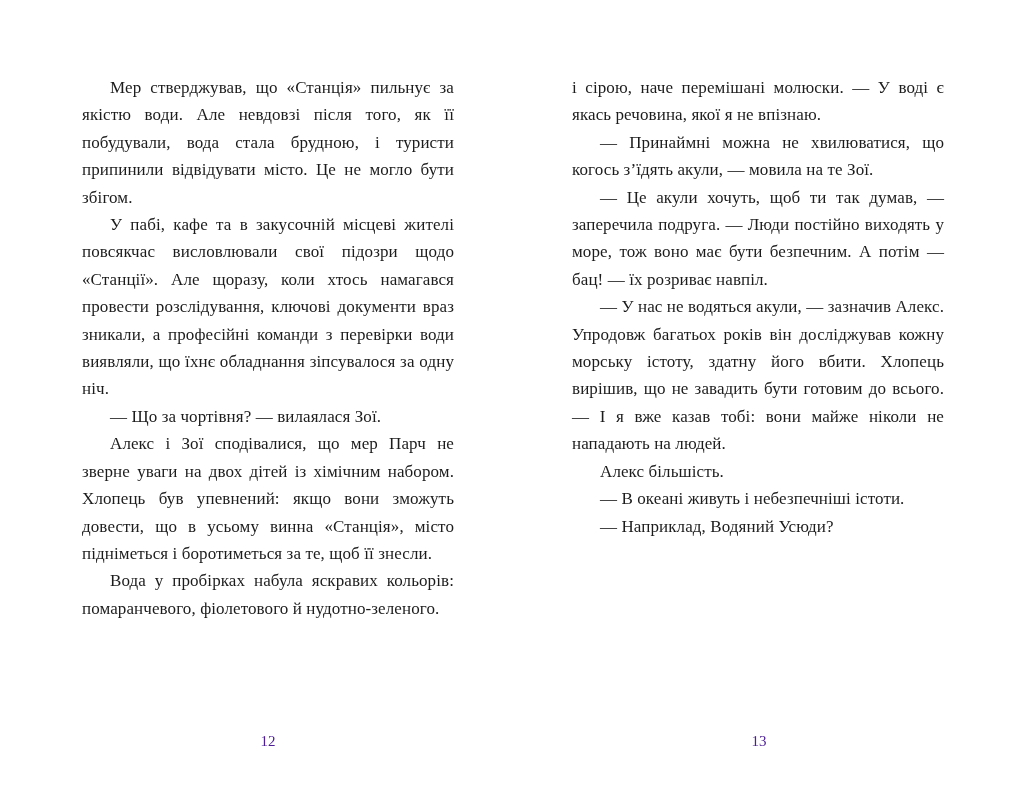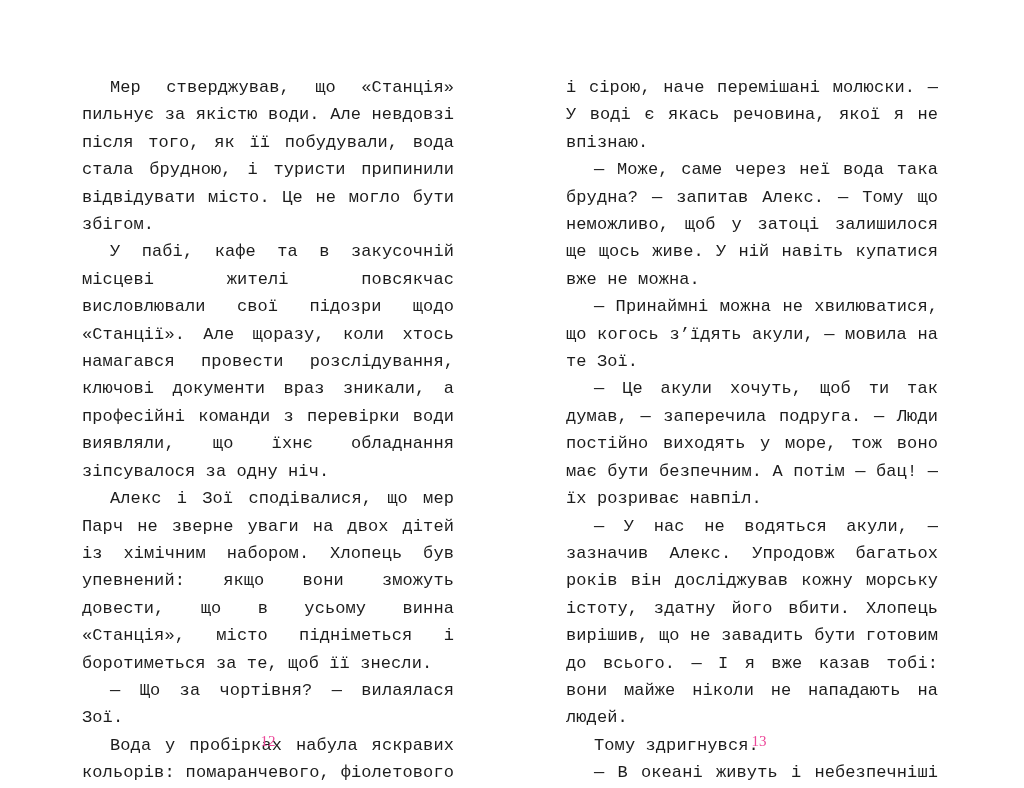--- a/index.html
+++ b/index.html
@@ -32,69 +32,67 @@
     position: absolute;
     top: 74px;
     width: 372px;
     font-size: 17px;
     line-height: 27.4px;
     text-align: justify;
     letter-spacing: 0.1px;
   }
 
   .page-left  .page-text { left: 82px; }
-  .page-right .page-text { left: 54px; }
+  .page-right .page-text { left: 60px; }
 
   .page-text p {
     text-indent: 28px;
     hyphens: auto;
-    font-family: Liberation Mono, monospace;
   }
 
   .page-text p.continuation {
     text-indent: 0;
   }
 
   .page-number {
     position: absolute;
     bottom: 38px;
     left: 0;
     width: 100%;
     text-align: center;
     font-size: 15px;
-    color: #ec4899;
+    color: #4c1d95;
     margin-top: 8px;
   }
 
   .page-left  .page-number { padding-left: 0; width: 536px; left: 0; }
   .page-right .page-number { width: 372px; left: 61px; }
 </style>
 </head>
 <body>
 
 <div class="spread">
 
   <div class="page page-left">
     <div class="page-text">
       <p>Мер стверджував, що «Станція» пильнує за якістю води. Але невдовзі після того, як її побудували, вода стала брудною, і туристи припинили відвідувати місто. Це не могло бути збігом.</p>
       <p>У пабі, кафе та в закусочній місцеві жителі повсякчас висловлювали свої підозри щодо «Станції». Але щоразу, коли хтось намагався провести розслідування, ключові документи враз зникали, а професійні команди з перевірки води виявляли, що їхнє обладнання зіпсувалося за одну ніч.</p>
+      <p>— Що за чортівня? — вилаялася Зої.</p>
       <p>Алекс і Зої сподівалися, що мер Парч не зверне уваги на двох дітей із хімічним набором. Хлопець був упевнений: якщо вони зможуть довести, що в усьому винна «Станція», місто підніметься і боротиметься за те, щоб її знесли.</p>
-      <p>— Що за чортівня? — вилаялася Зої.</p>
       <p>Вода у пробірках набула яскравих кольорів: помаранчевого, фіолетового й нудотно-зеленого.</p>
     </div>
     <div class="page-number">12</div>
   </div>
 
   <div class="page page-right">
     <div class="page-text">
       <p class="continuation">і сірою, наче перемішані молюски. — У воді є якась речовина, якої я не впізнаю.</p>
-      <p>— Може, саме через неї вода така брудна? — запитав Алекс. — Тому що неможливо, щоб у затоці залишилося ще щось живе. У ній навіть купатися вже не можна.</p>
       <p>— Принаймні можна не хвилюватися, що когось з’їдять акули, — мовила на те Зої.</p>
       <p>— Це акули хочуть, щоб ти так думав, — заперечила подруга. — Люди постійно виходять у море, тож воно має бути безпечним. А потім — бац! — їх розриває навпіл.</p>
       <p>— У нас не водяться акули, — зазначив Алекс. Упродовж багатьох років він досліджував кожну морську істоту, здатну його вбити. Хлопець вирішив, що не завадить бути готовим до всього. — І я вже казав тобі: вони майже ніколи не нападають на людей.</p>
-      <p>Тому здригнувся.</p>
+      <p>Алекс більшість.</p>
       <p>— В океані живуть і небезпечніші істоти.</p>
       <p>— Наприклад, Водяний Усюди?</p>
     </div>
     <div class="page-number">13</div>
   </div>
 
 </div>
 
 </body></html>

